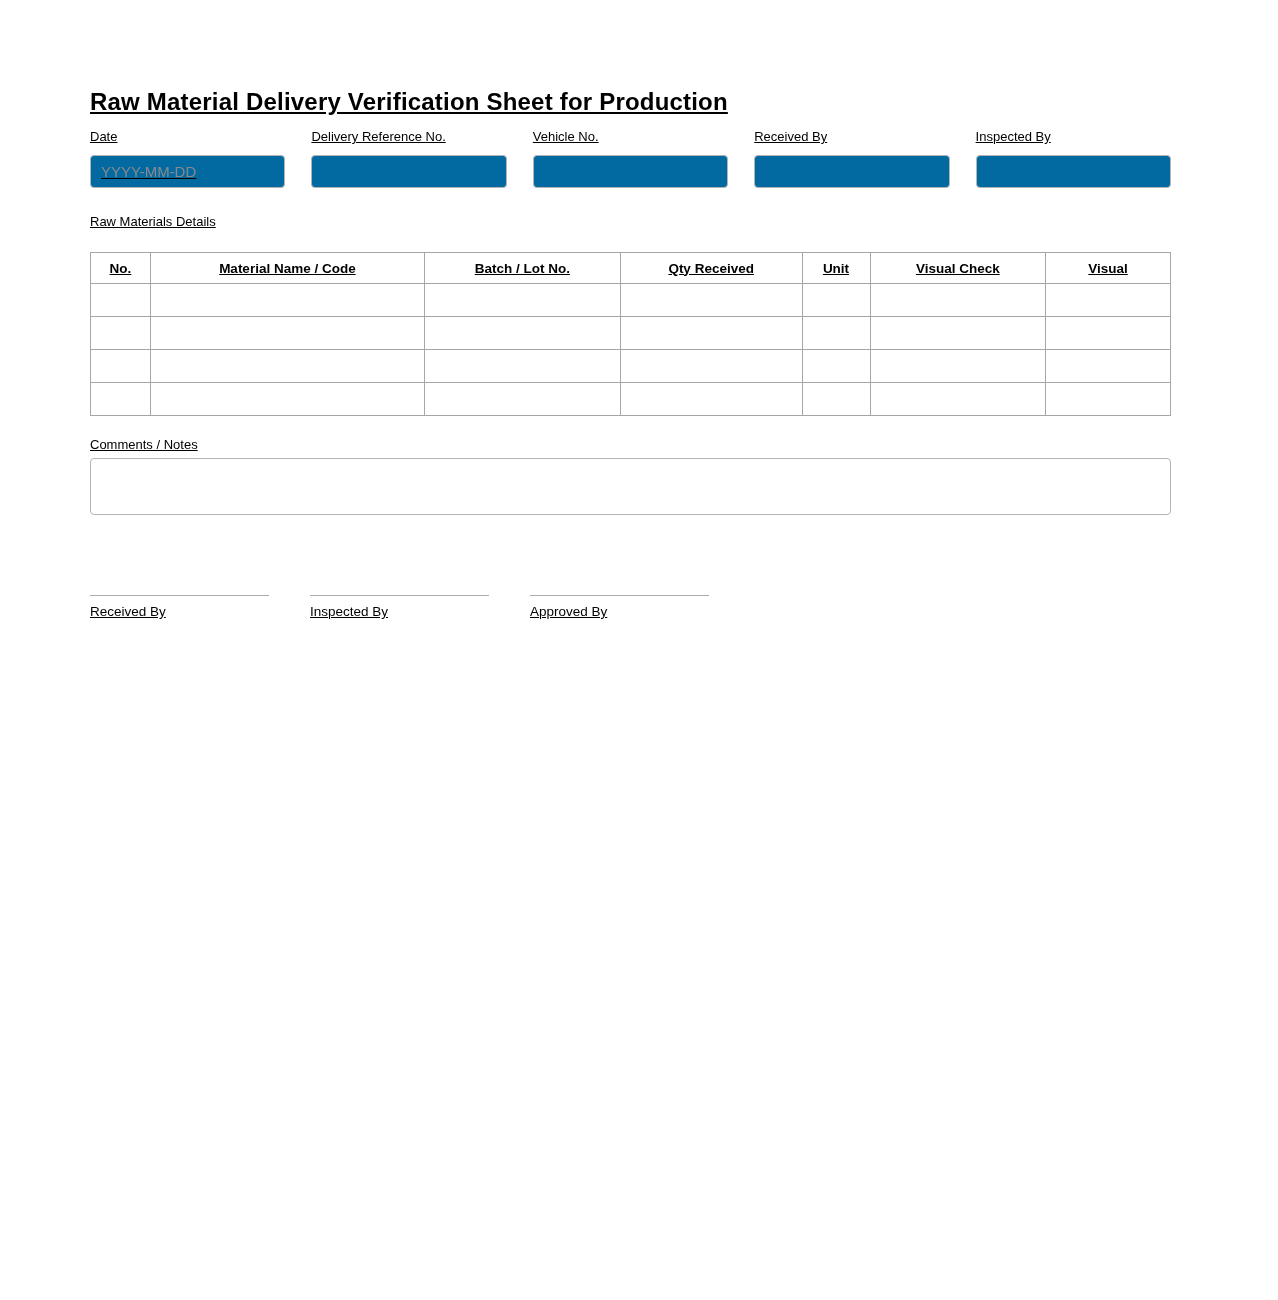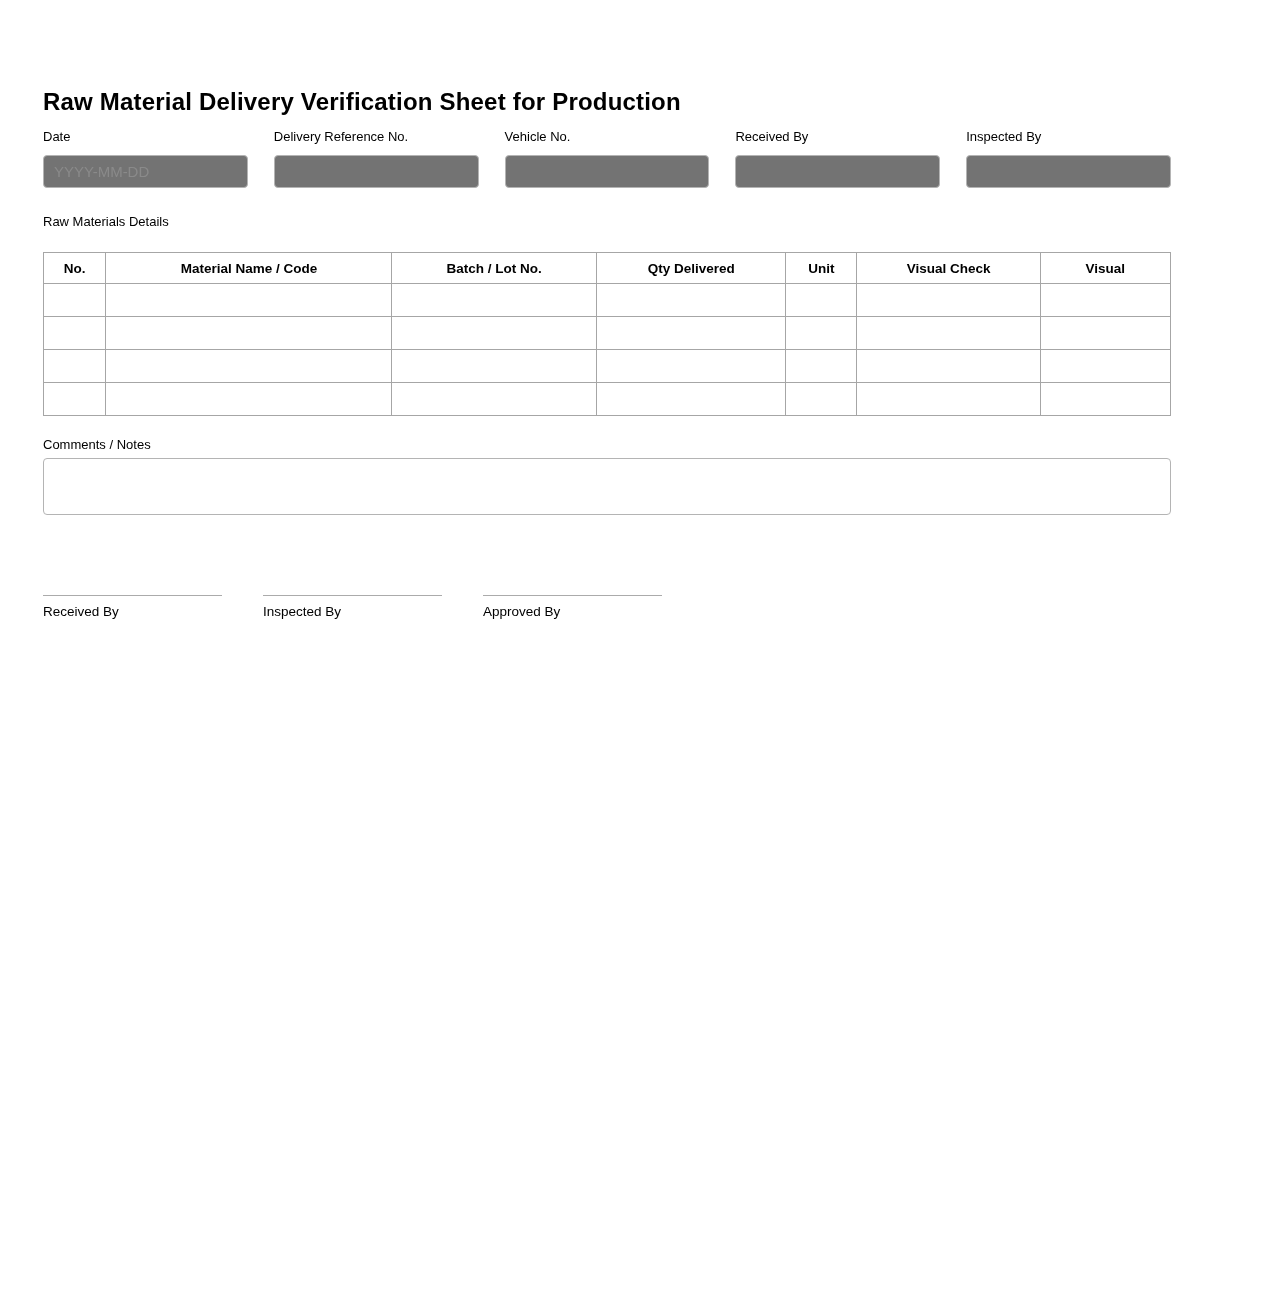--- a/index.html
+++ b/index.html
@@ -2,21 +2,21 @@
 <html><head>
 <meta charset="utf-8">
 <style>
   * { box-sizing: border-box; margin: 0; padding: 0; }
   html, body { background: #ffffff; }
   body {
     width: 1278px; height: 1300px; overflow: hidden;
     font-family: "Liberation Sans", sans-serif;
     color: #000000;
   }
-  .page { padding: 88px 107px 0 43px; }
+  .page { padding: 88px 107px 0 90px; text-decoration: underline; }
 
   .page-title {
     font-size: 24px;
     font-weight: bold;
     letter-spacing: 0.2px;
     margin-bottom: 13px;
   }
 
   .form-grid {
     display: grid;
@@ -33,21 +33,21 @@
   .text-input {
     display: block;
     width: 100%;
     height: 33px;
     border: 1px solid #b4b4b4;
     border-radius: 4px;
     padding: 0 10px;
     font-family: inherit;
     font-size: 15px;
     color: #000;
-    background: #737373;
+    background: #0369a1;
     outline: none;
   }
   .text-input::placeholder { color: #8a8a8a; }
 
   .section-label {
     font-size: 13px;
     line-height: 16px;
     margin-top: 12px;
     margin-bottom: 22px;
   }
@@ -158,21 +158,21 @@
       <col style="width:179px">
       <col style="width:67px">
       <col style="width:173px">
       <col style="width:123px">
     </colgroup>
     <thead>
       <tr>
         <th>No.</th>
         <th>Material Name / Code</th>
         <th>Batch / Lot No.</th>
-        <th>Qty Delivered</th>
+        <th>Qty Received</th>
         <th>Unit</th>
         <th>Visual Check</th>
         <th>Visual</th>
       </tr>
     </thead>
     <tbody>
       <tr>
         <td></td>
         <td></td>
         <td></td>

